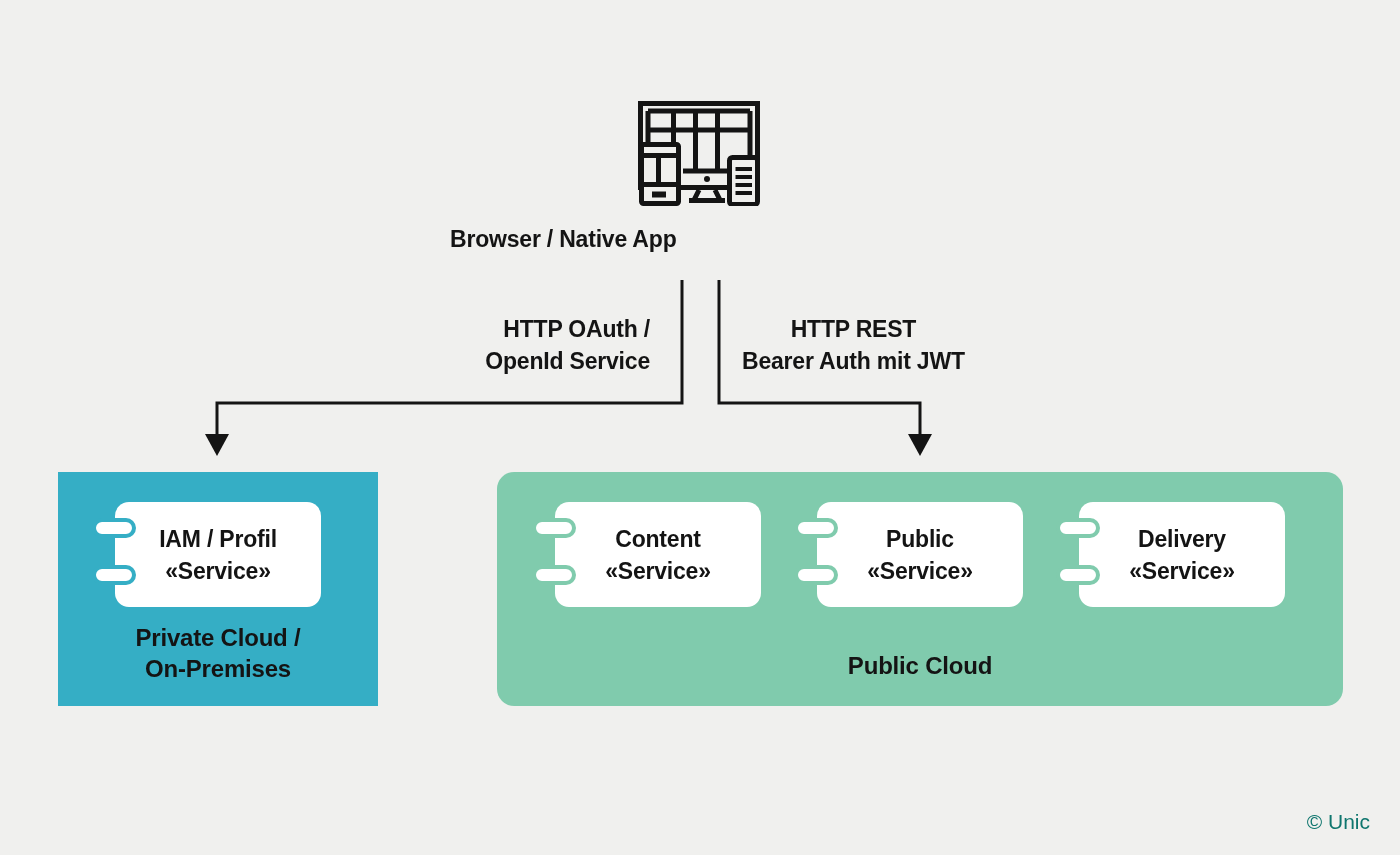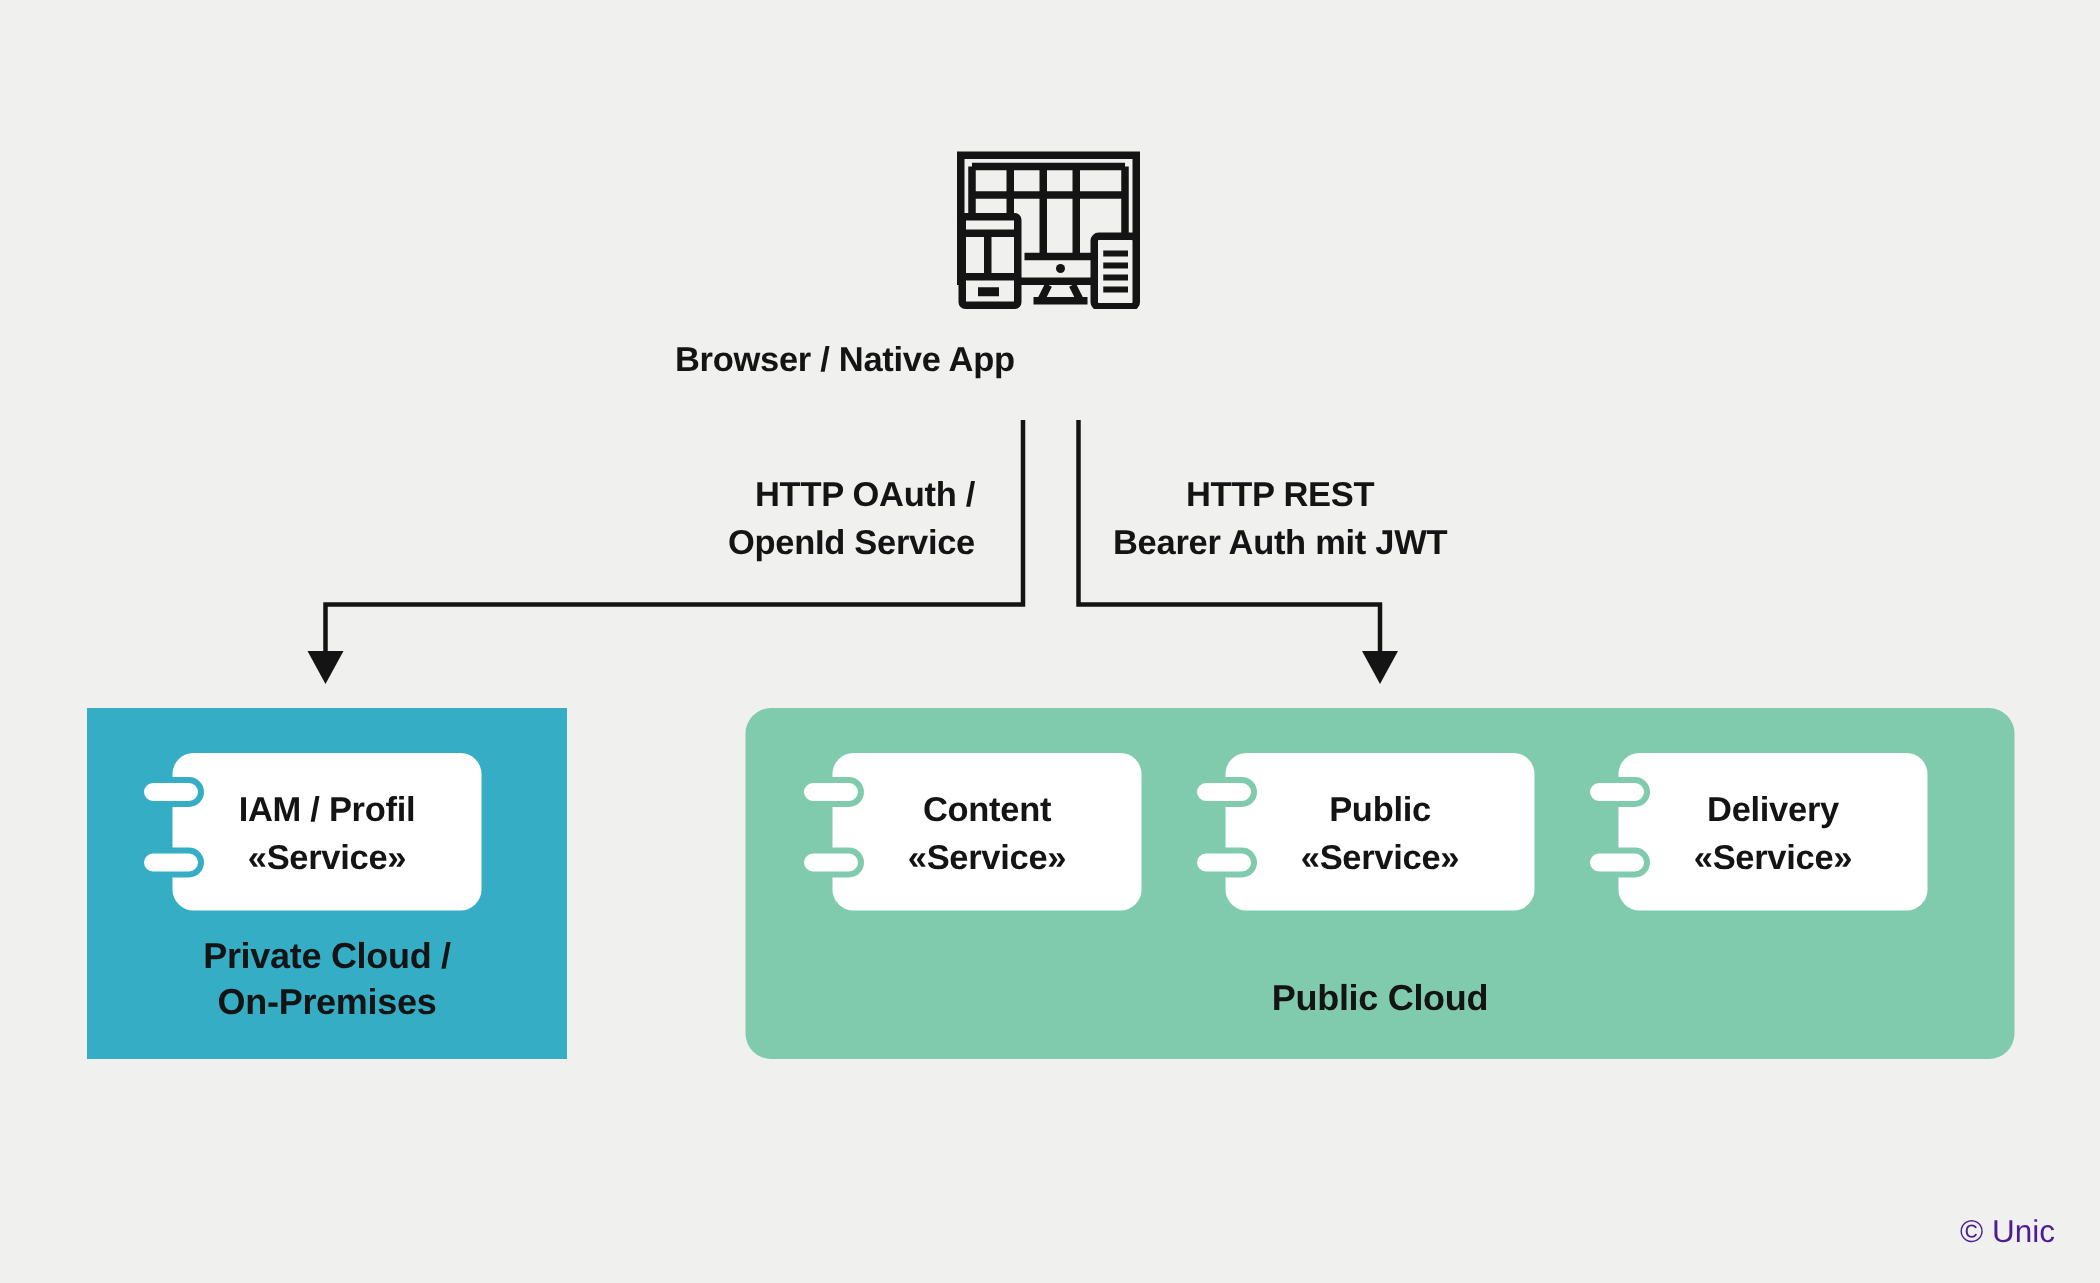--- a/index.html
+++ b/index.html
@@ -61,21 +61,21 @@
     border:4px solid #000;
     border-radius:10px;
   }
   .tab.t1{top:16px;}
   .tab.t2{top:63px;}
   .zone-private .tab{border-color:#35AEC5;}
   .zone-public .tab{border-color:#80CBAD;}
 
   .copyright{
     right:30px;top:810px;
-    font-size:21px;color:#4c1d95;font-weight:400;
+    font-size:21px;color:#0f766e;font-weight:400;
   }
 </style>
 </head>
 <body>
 
 <div class="canvas">
 
   <svg class="abs client-icon" width="124" height="106" viewBox="0 0 124 106">
     <g fill="none" stroke="#141414" stroke-width="5">
       <rect x="3.5" y="3.5" width="117" height="84"></rect>

